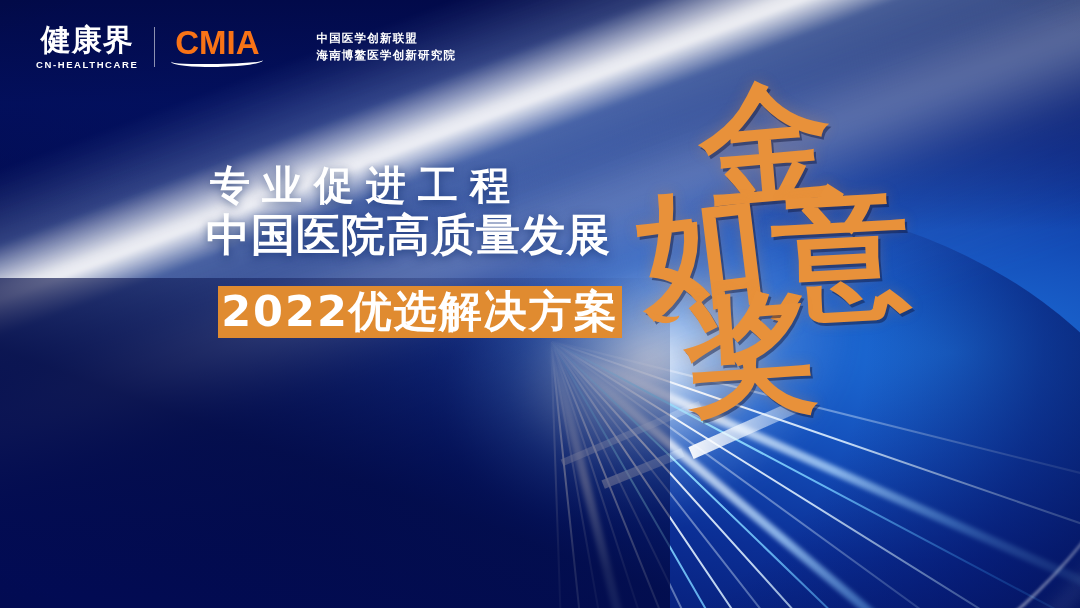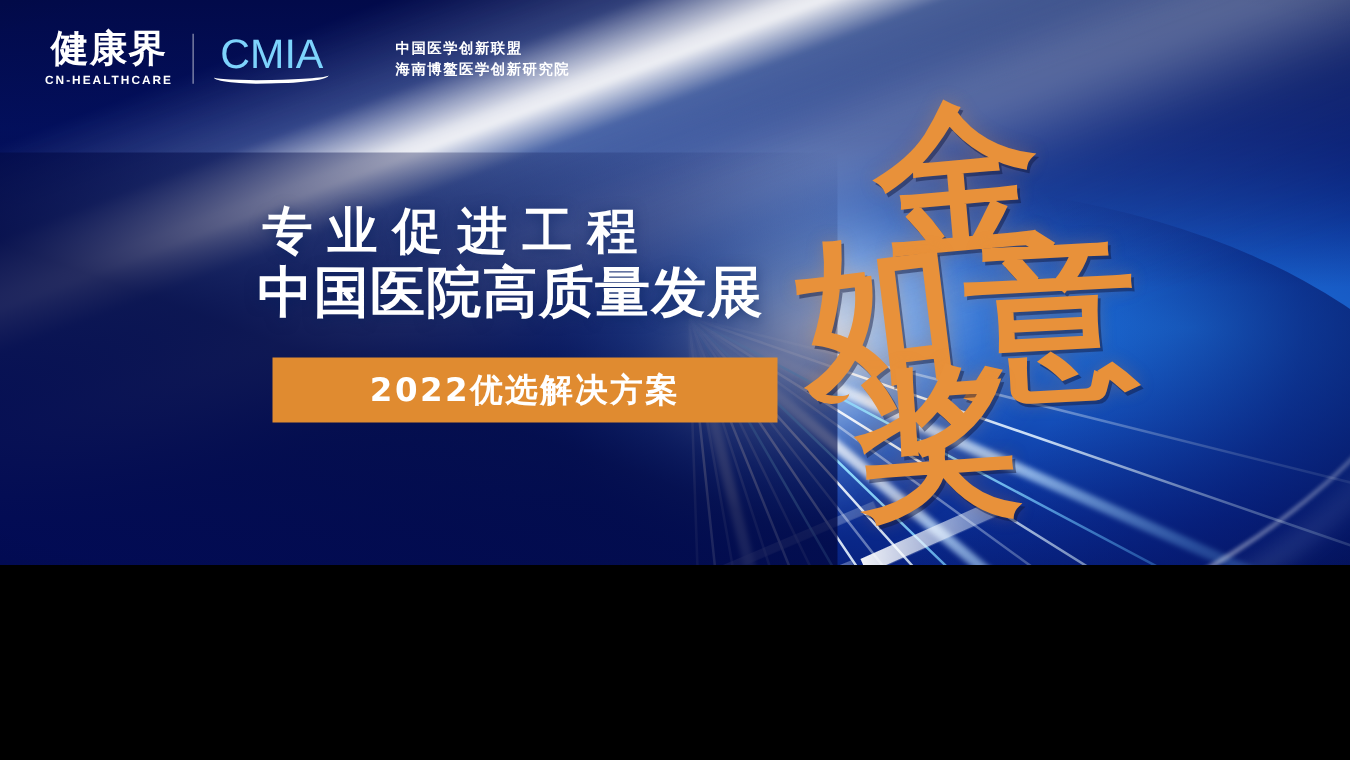--- a/index.html
+++ b/index.html
@@ -1,19 +1,19 @@
 <!DOCTYPE html>
 <html><head>
 <meta charset="utf-8">
 <title>Poster</title>
 <style>
   html,body{margin:0;padding:0;background:#000;}
   #poster{
     position:relative;
-    width:1080px;height:452px;
+    width:1080px;height:608px;
     overflow:hidden;
     background:#03105E;
     font-family:"Liberation Sans","DejaVu Sans",sans-serif;
     user-select:none;
   }
 
   
   .bg-base{
     position:absolute;inset:0;
     background:
@@ -159,21 +159,21 @@
     font-size:9.5px;font-weight:700;color:#fff;letter-spacing:1.6px;margin-top:3px;
   }
   .logo-div{
     width:1px;height:40px;background:rgba(255,255,255,.55);
     margin:0 16px;
   }
   .logo-cmia{display:flex;align-items:center;gap:9px;}
   .cmia-mark{position:relative;display:flex;flex-direction:column;align-items:center;}
   .cmia-word{
     font-family:"Liberation Sans",sans-serif;
-    font-size:33px;font-weight:400;color:#7dd3fc;letter-spacing:0px;line-height:1;
+    font-size:33px;font-weight:700;color:#f97316;letter-spacing:0px;line-height:1;
   }
   .cmia-swoosh{
     width:92px;height:9px;margin-top:-4px;
     border-bottom:3px solid #fff;border-radius:50%;
     transform:rotate(-1deg);
   }
   .cmia-cn{display:flex;flex-direction:column;justify-content:center;gap:2px;margin-left:44px;}
   .cmia-cn span{
     font-family:"DejaVu Sans","Liberation Sans",sans-serif;
     font-size:11.5px;font-weight:700;color:#fff;letter-spacing:1.2px;line-height:1.25;
@@ -193,21 +193,21 @@
 
   .orange-banner{
     position:absolute;left:218px;top:286px;
     width:404px;height:52px;
     background:#E08B30;
     display:flex;align-items:center;justify-content:center;
     z-index:40;
   }
   .orange-banner .ob-text{
     font-family:"DejaVu Sans","Liberation Sans",sans-serif;
-    font-size:26px;font-weight:700;color:#fff;letter-spacing:2px;white-space:nowrap;
+    font-size:43px;font-weight:700;color:#fff;letter-spacing:2px;white-space:nowrap;
   }
 
   .date-line{
     position:absolute;left:218px;top:363px;z-index:40;
     font-family:"DejaVu Sans","Liberation Sans",sans-serif;
     font-size:19px;font-weight:700;color:#fff;letter-spacing:.5px;
     text-shadow:0 2px 8px rgba(0,20,70,.6);
     white-space:nowrap;
   }
 

